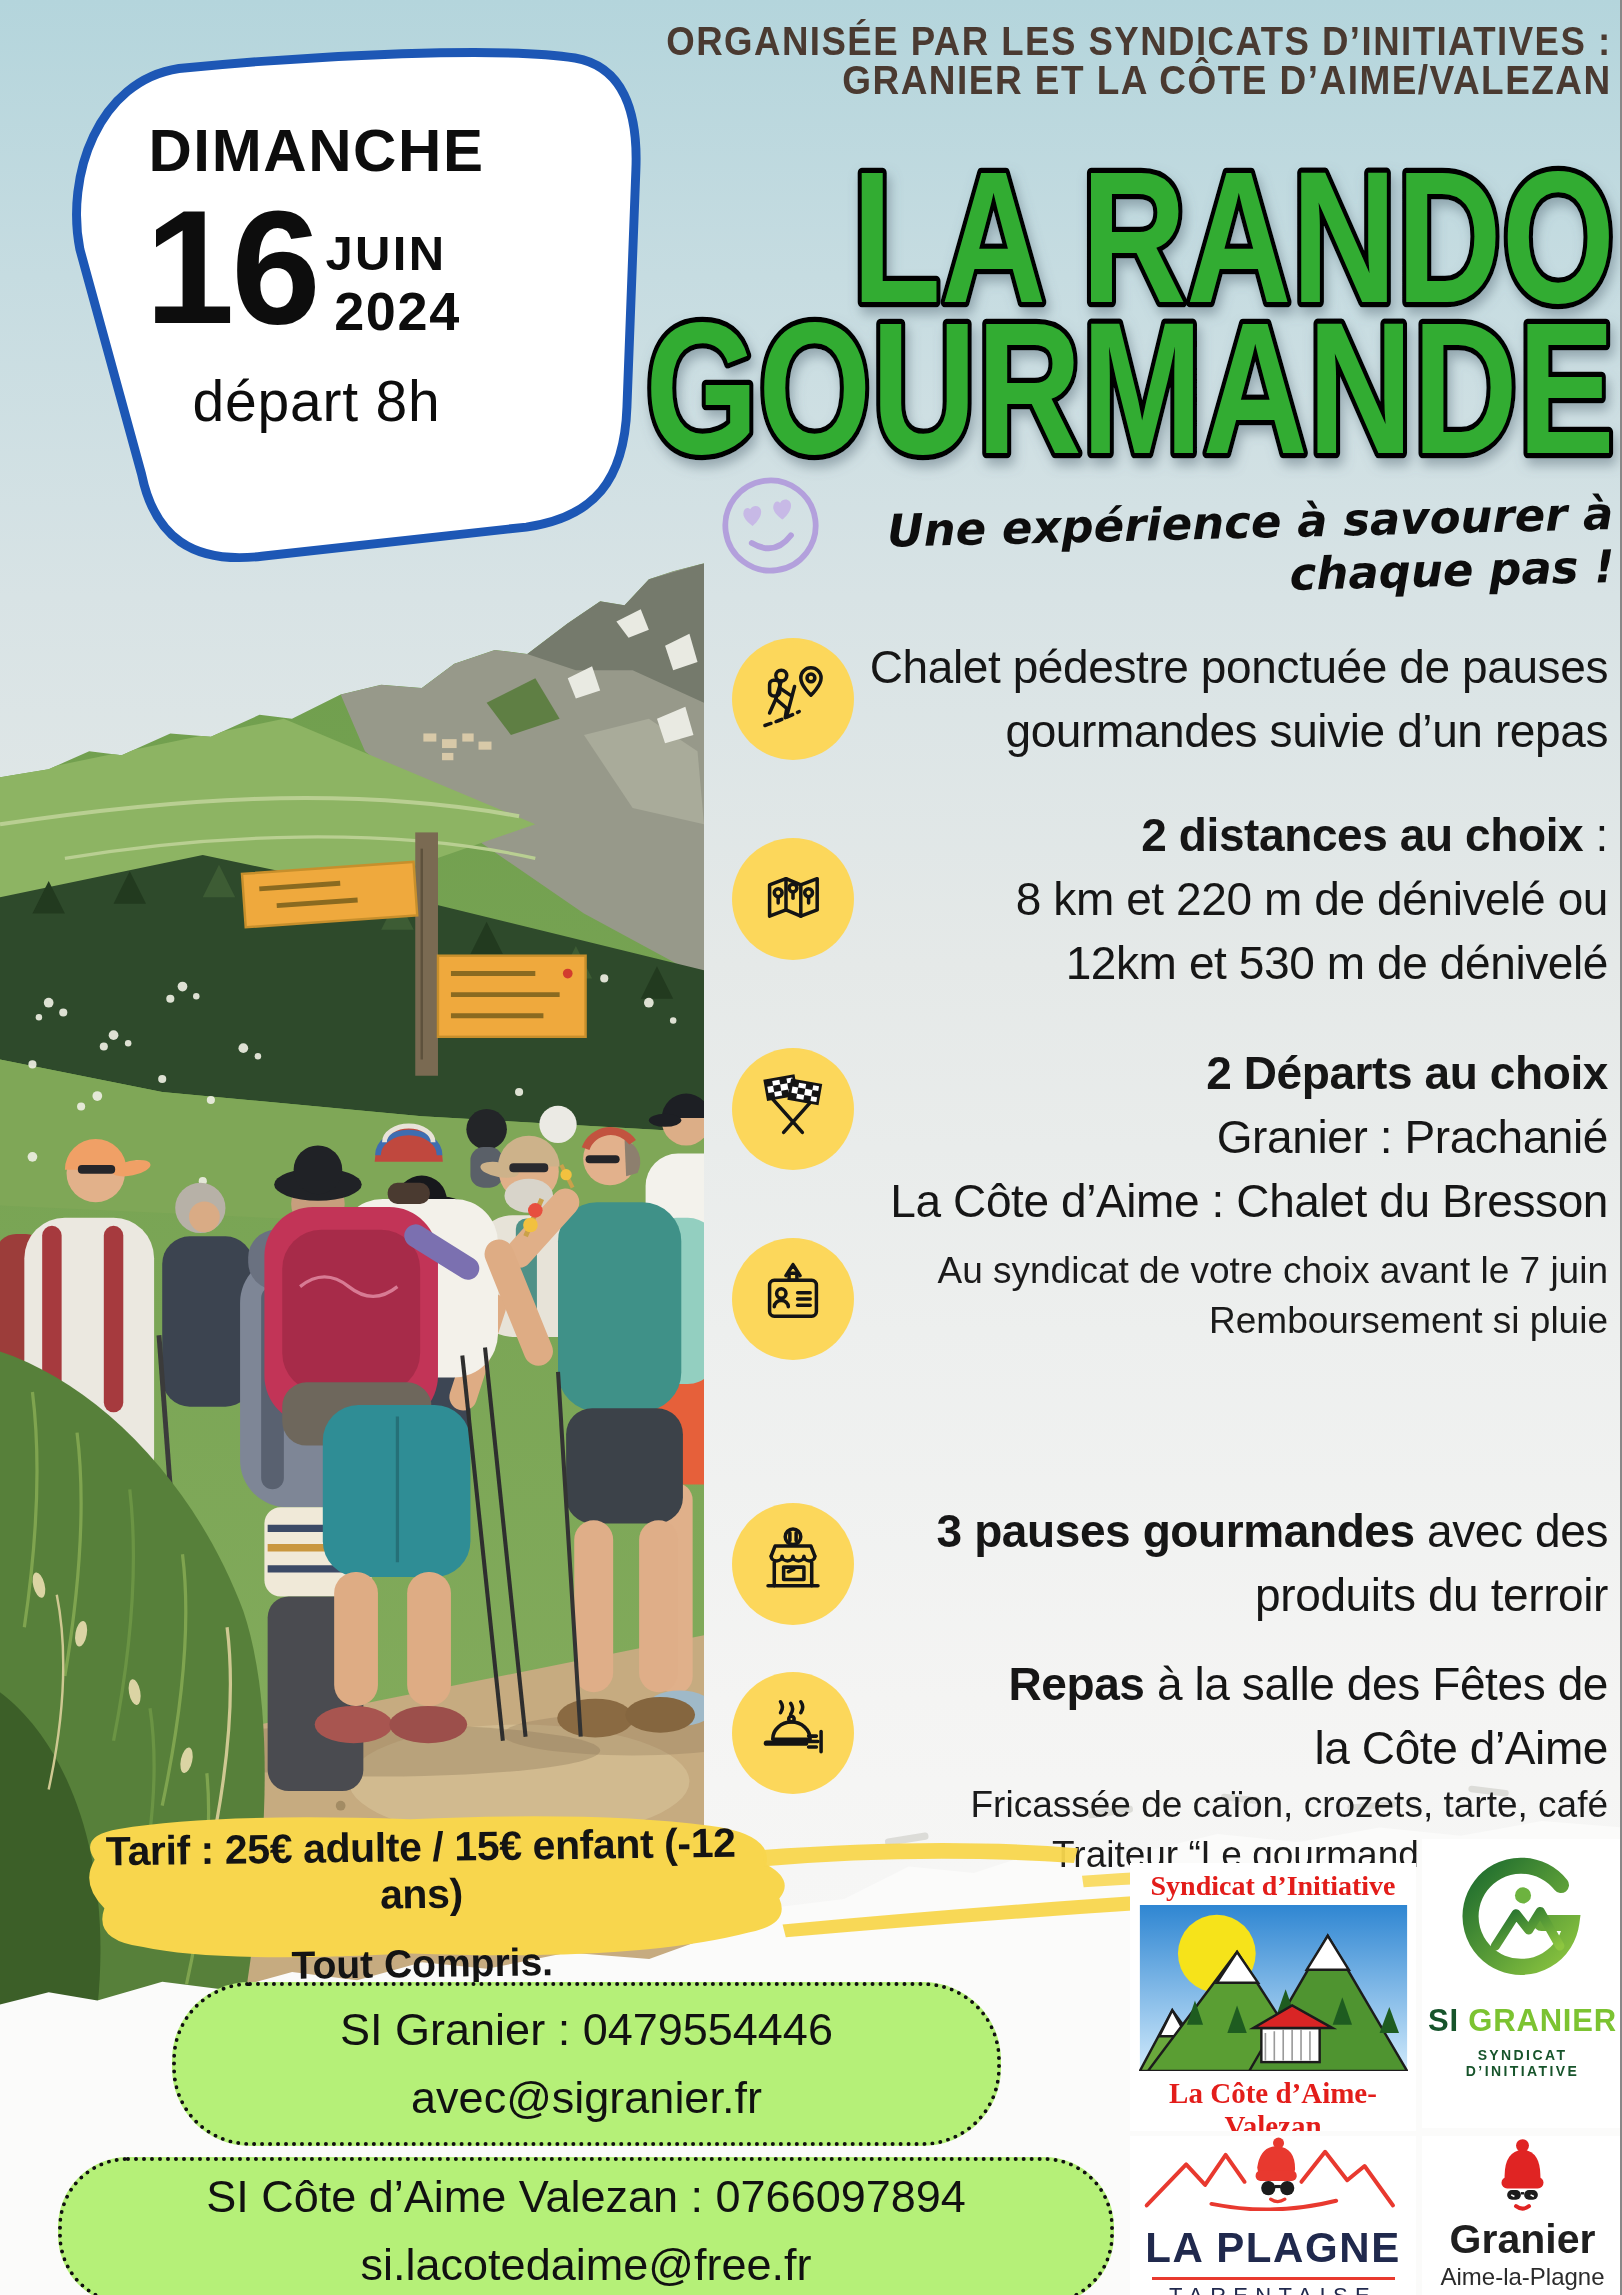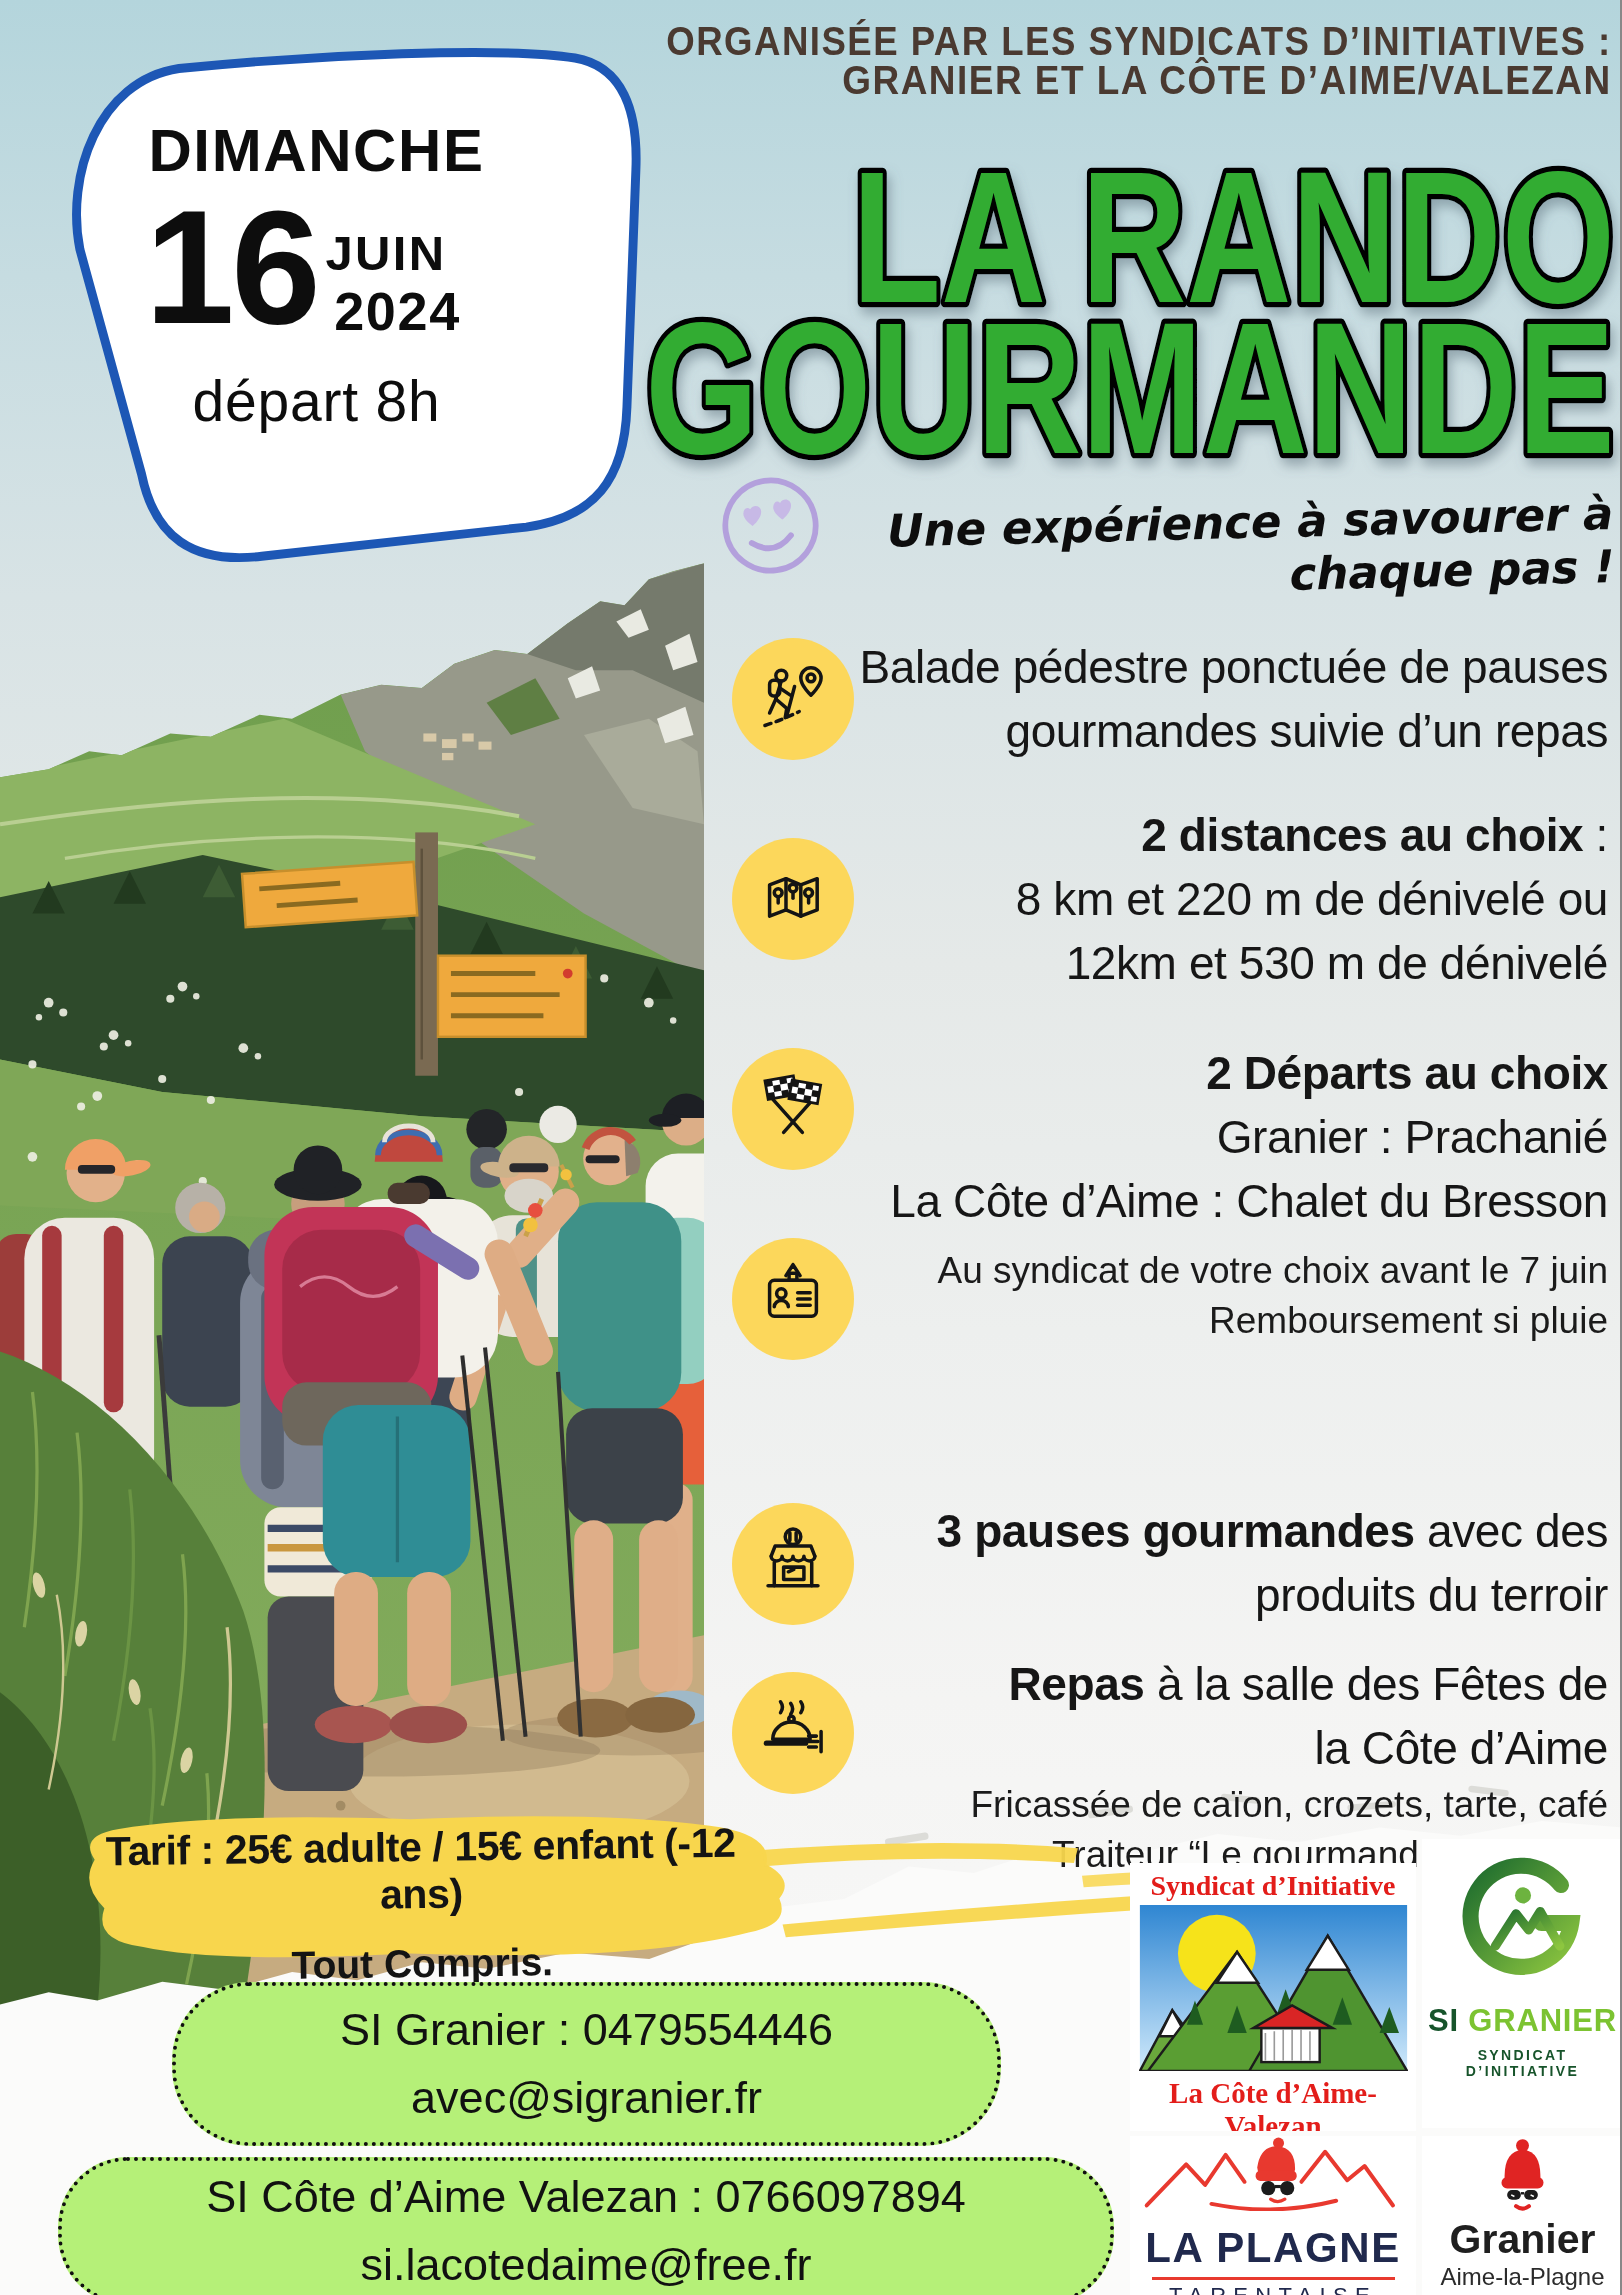--- a/index.html
+++ b/index.html
@@ -337,21 +337,21 @@
       <path d="M35,27 L28,50"></path>
         <rect x="20" y="26" width="13" height="20" rx="5"></rect>
       <path d="M28,50 L42,62 L40,74"></path>
         <path d="M28,50 L20,68"></path>
       <path d="M33,36 L48,46"></path>
         <line x1="52" y1="34" x2="42" y2="72"></line>
       <path d="M14,84 Q38,76 58,66" stroke-dasharray="8 7"></path>
     </svg>
   </div>
   <div class="bt" style="top:635px">
-    <div class="bl-lg"><b></b><span>Balade pédestre ponctuée de pauses</span></div>
+    <div class="bl-lg"><b></b><span>Chalet pédestre ponctuée de pauses</span></div>
     <div class="bl-lg"><b></b><span>gourmandes suivie d’un repas</span></div>
   </div>
 
   <div class="bicon" style="top:838px">
     <svg viewBox="0 0 100 100" fill="none" stroke="#141414" stroke-width="4.5" stroke-linecap="round" stroke-linejoin="round">
       <path d="M20,32 L41,24 L60,32 L81,24 L81,64 L60,72 L41,64 L20,72 Z"></path>
       <line x1="41" y1="24" x2="41" y2="64"></line>
         <line x1="60" y1="32" x2="60" y2="72"></line>
       <circle cx="31" cy="42" r="5"></circle>
         <path d="M31,47 L31,55"></path>

